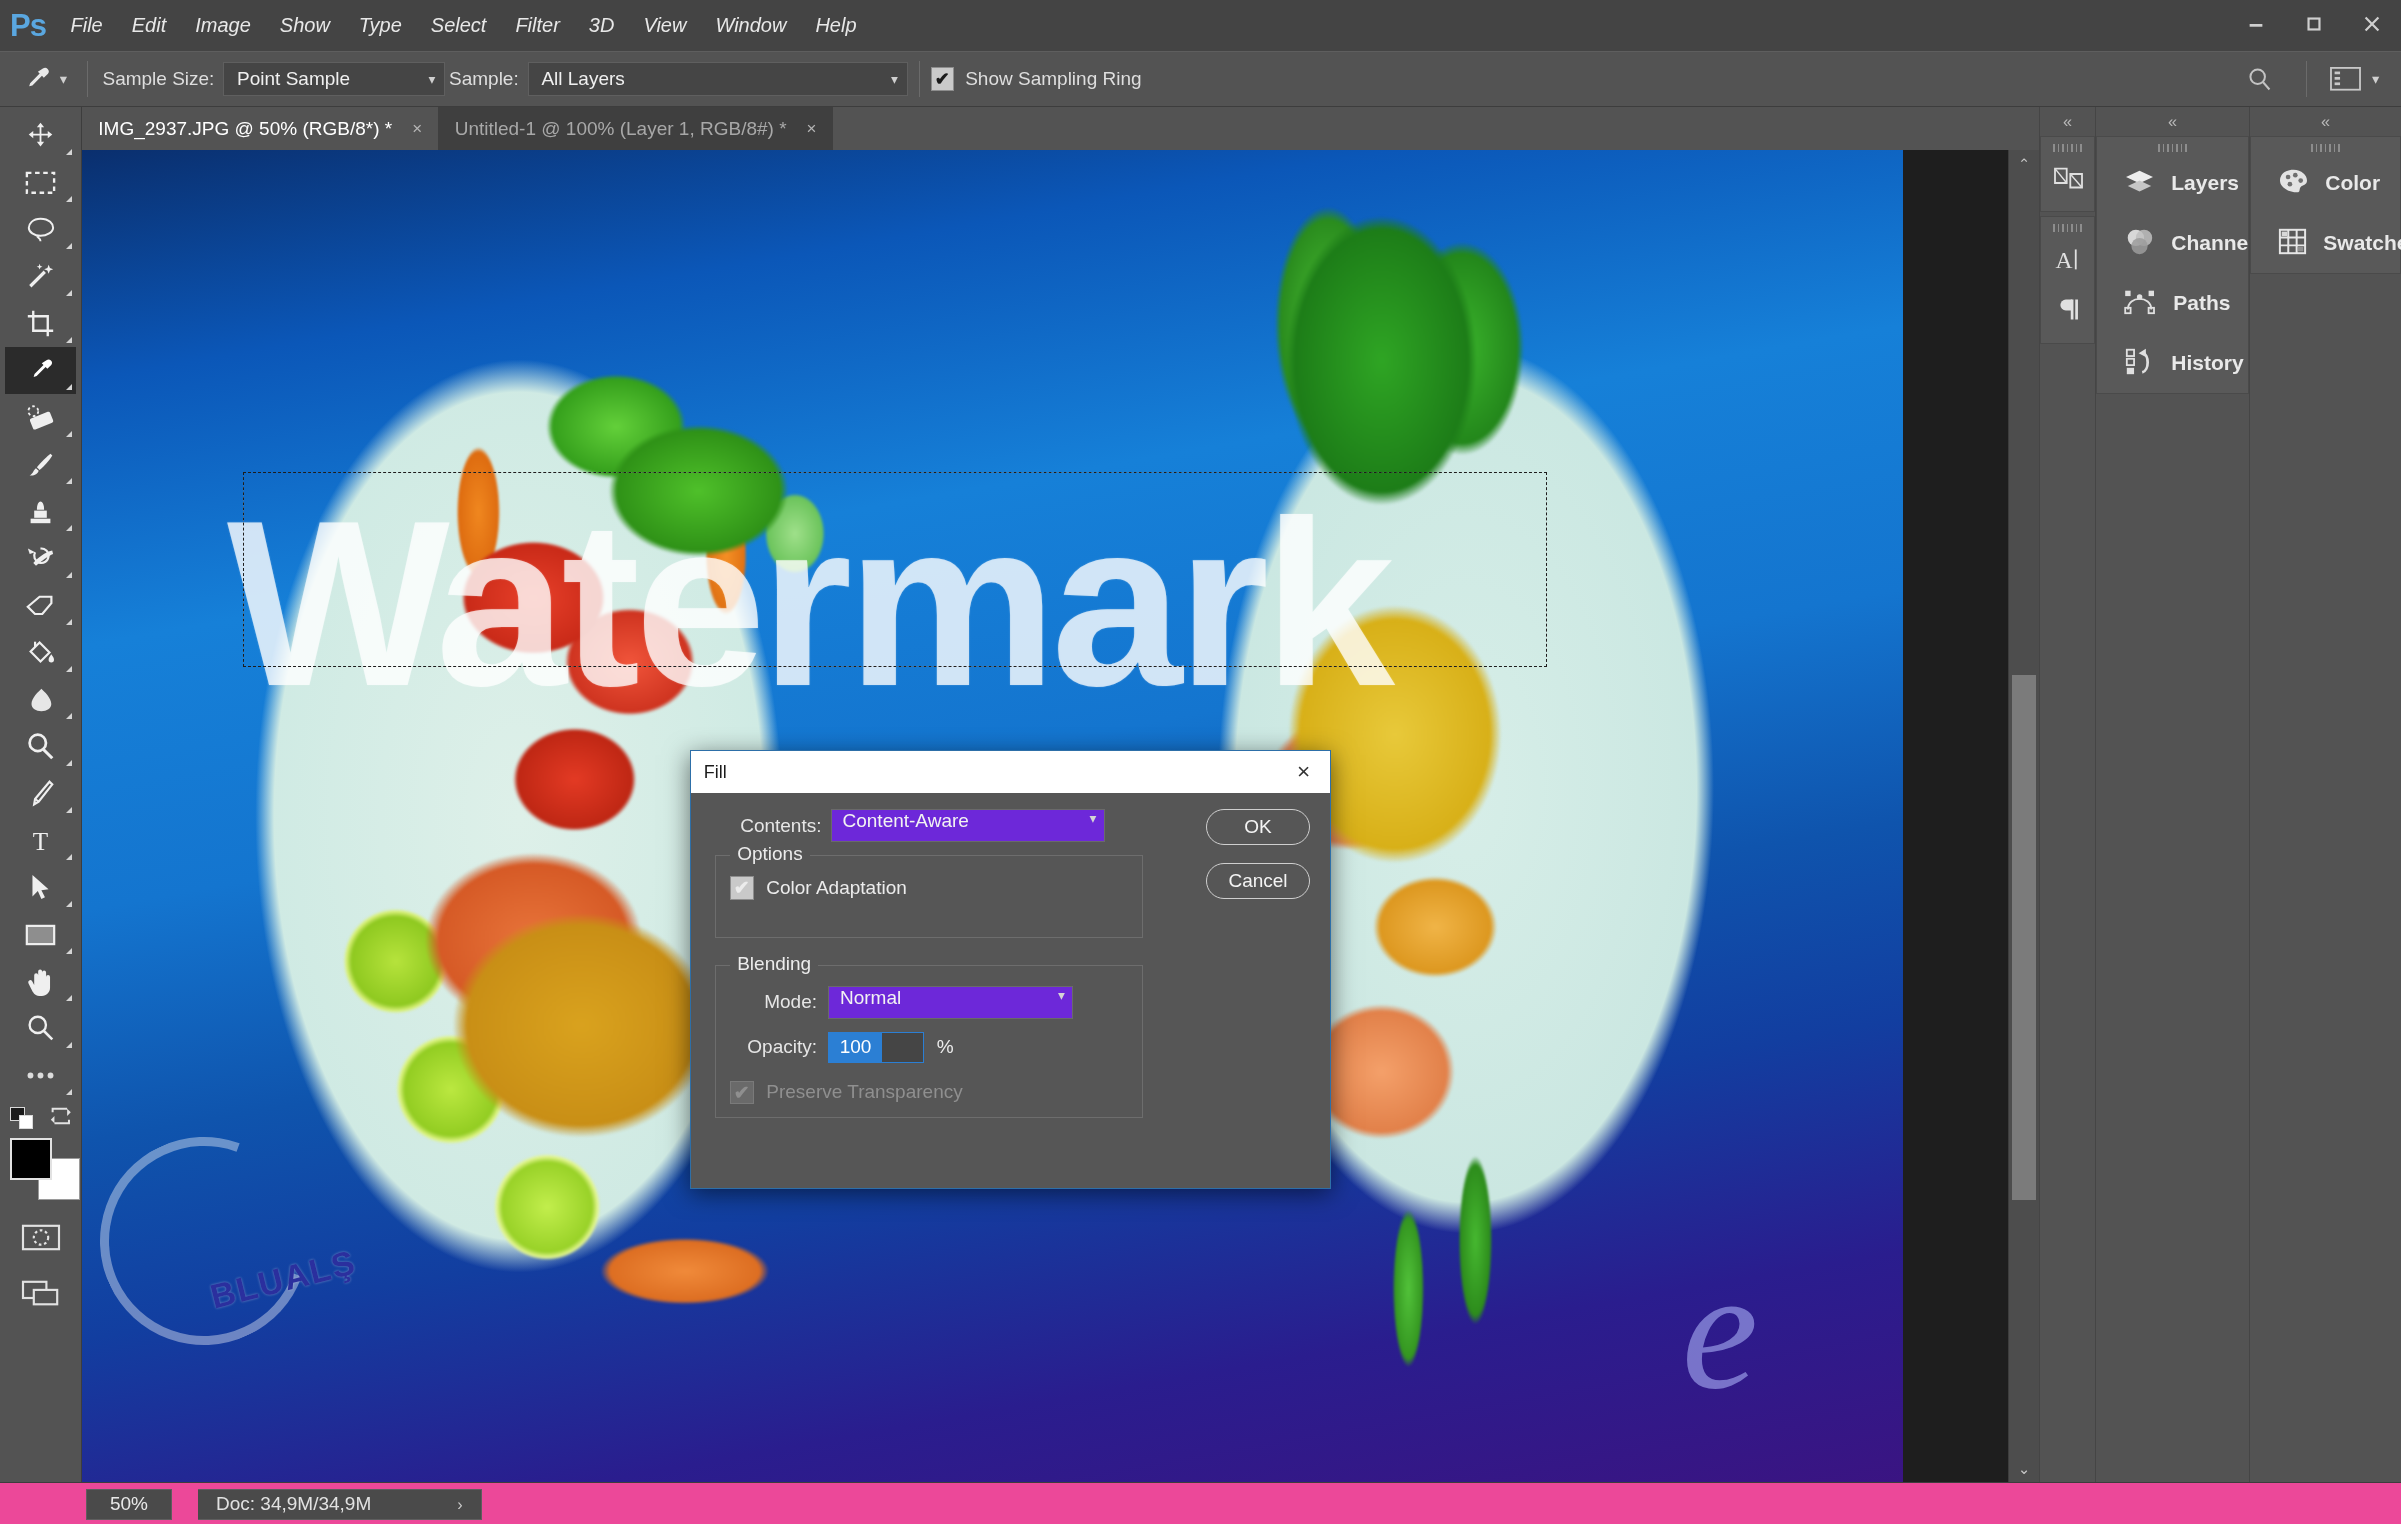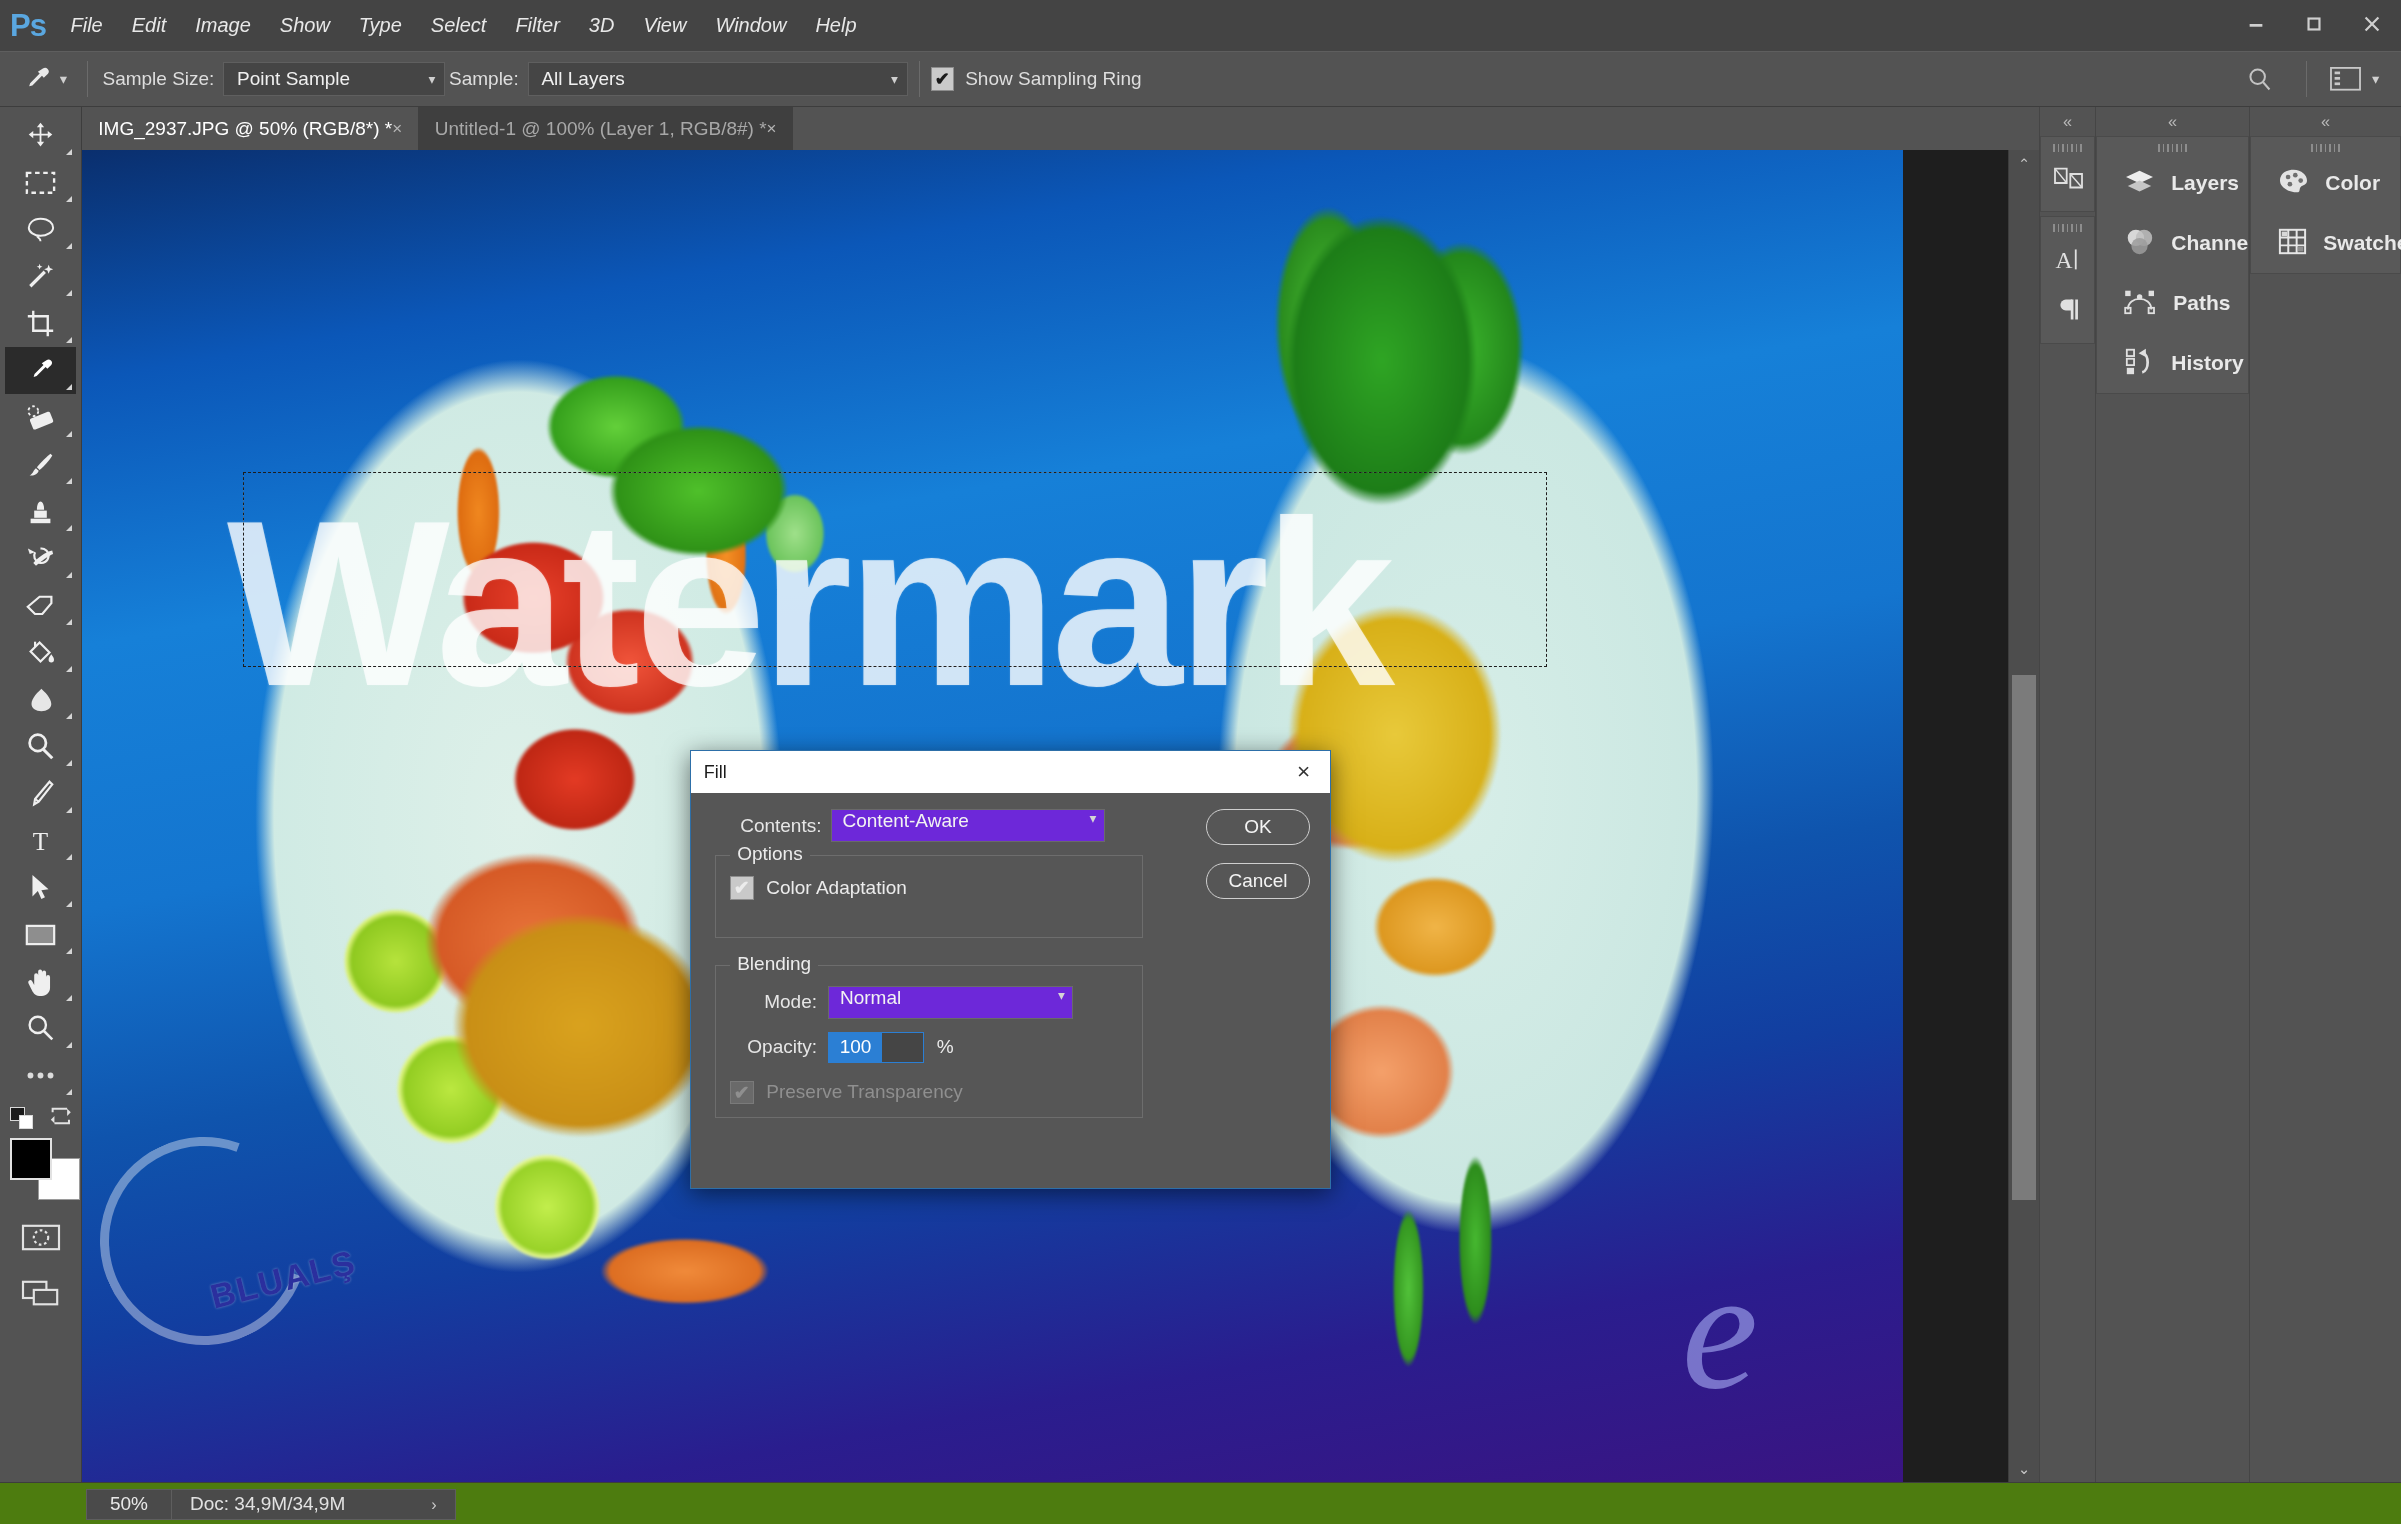--- a/index.html
+++ b/index.html
@@ -40,21 +40,21 @@
     display:inline-flex; align-items:center; justify-content:center;
     color:#1a1a1a; font-size:18px; font-weight:bold; line-height:1; }
   .chk.off { background:#6a6a6a; border-color:#7a7a7a; color:transparent; }
   .opt-chk-wrap { display:flex; align-items:center; gap:11px; }
   .opt-right { margin-left:auto; display:flex; align-items:center; padding-right:12.7px; }
 
   
   .tabstrip { position:absolute; left:82px; top:107px; right:362px; height:43px;
     display:flex; align-items:flex-end; }
   .tab { height:43px; display:flex; align-items:center; padding:0 16.3px;
-    font-size:19px; background:#3f3f3f; color:#a8a8a8; }
+    font-size:19px; background:#3f3f3f; color:#a8a8a8; gap:20px; }
   .tab.active { background:#535353; color:#ffffff; }
   .tab .tabclose { font-size:17px; color:#b5b5b5; }
 
   
   .toolbar { position:absolute; left:0; top:107px; width:82px; bottom:43px;
     background:#535353; border-right:0.9px solid #3d3d3d; padding-top:5.4px; }
   .tool { position:relative; width:71px; height:47px; margin:0 auto;
     display:flex; align-items:center; justify-content:center; }
   .tool.sel { background:#2b2b2b; }
   .tool .tri { position:absolute; right:4.5px; bottom:4.5px; width:0; height:0;
@@ -141,22 +141,22 @@
     background:#7b7b7b; }
   .hscroll { position:absolute; left:503px; right:362px; bottom:0; height:31px;
     background:#4d4d4d; display:flex; align-items:center; }
   .hscroll .arr { width:27px; text-align:center; color:#c7c7c7; font-size:14.5px; }
   .hscroll .track { position:relative; flex:1; height:31px; }
   .hscroll .thumb { position:absolute; top:2.7px; bottom:2.7px; left:34%; width:33%;
     background:#7b7b7b; }
 
   
   .statusbar { position:absolute; left:0; bottom:0; width:2401px; height:43px;
-    background:#4d7c0f; display:flex; align-items:center;
-    border-top:0.9px solid #3d3d3d; }
+    background:#ec4899; display:flex; align-items:center;
+    border-top:0.9px solid #3d3d3d;gap:26px; }
   .zoomfield { width:86px; margin-left:86px; height:31px; background:#4a4a4a;
     border:0.9px solid #5e5e5e; display:flex; align-items:center;
     justify-content:center; color:#e8e8e8; font-size:19px; }
   .docinfo { height:31px; display:flex; align-items:center; padding:0 18px;
     color:#e2e2e2; font-size:19px; gap:86px; background:#4a4a4a;
     border:0.9px solid #5e5e5e; border-left:none; }
   .docinfo .arr { color:#c9c9c9; font-size:16.3px; }
 
   
   .dock { position:absolute; right:0; top:107px; width:362px; bottom:43px;

